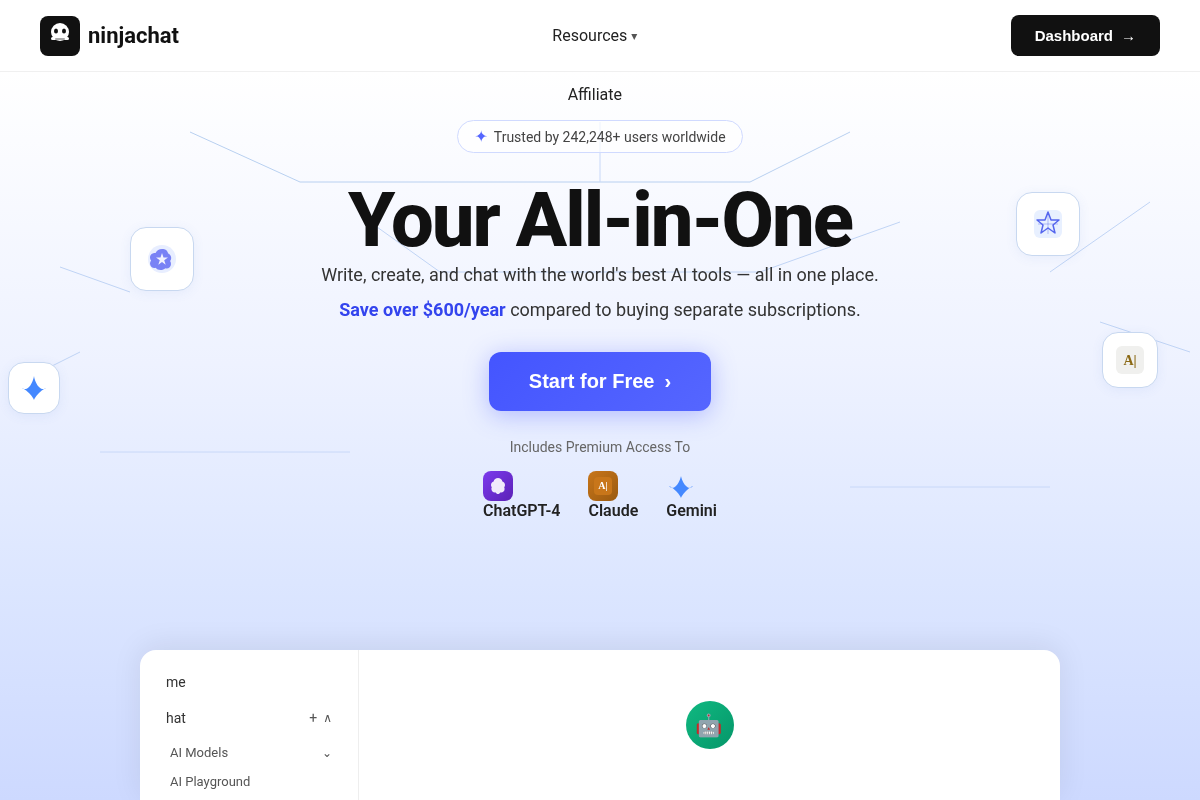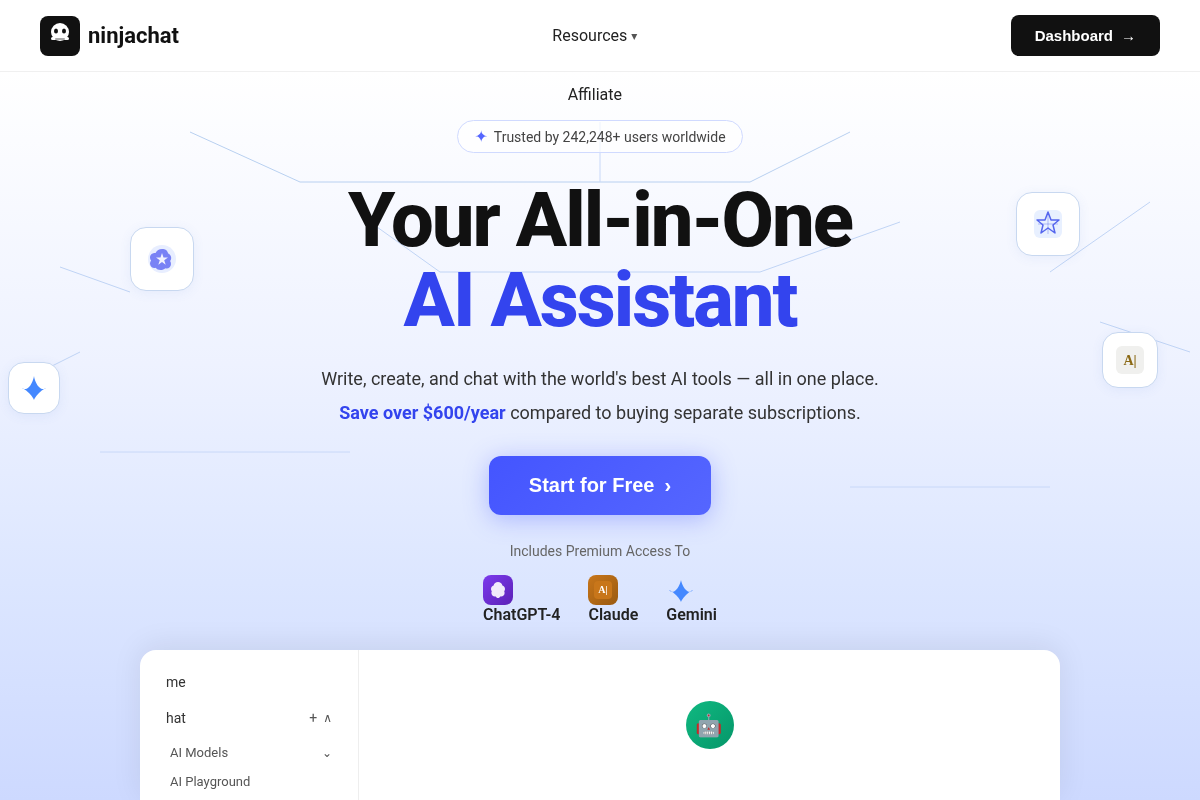--- a/index.html
+++ b/index.html
@@ -392,21 +392,20 @@
     </svg>
   </div>
 
   <div class="hero-content">
     <div class="trusted-badge">
       <span class="star-icon">✦</span>
       <span>Trusted by 242,248+ users worldwide</span>
     </div>
 
     <div class="hero-title-black">Your All-in-One</div>
-    <div class="hero-title-blue">AI Assistant</div>
 
     <p class="hero-subtitle">Write, create, and chat with the world's best AI tools — all in one place.</p>
     <p class="hero-subtitle-save">
       <span class="save-highlight">Save over $600/year</span><span> compared to buying separate subscriptions.</span>
     </p>
 
     <button class="start-btn">
       <span>Start for Free</span>
       <span>›</span>
     </button>

